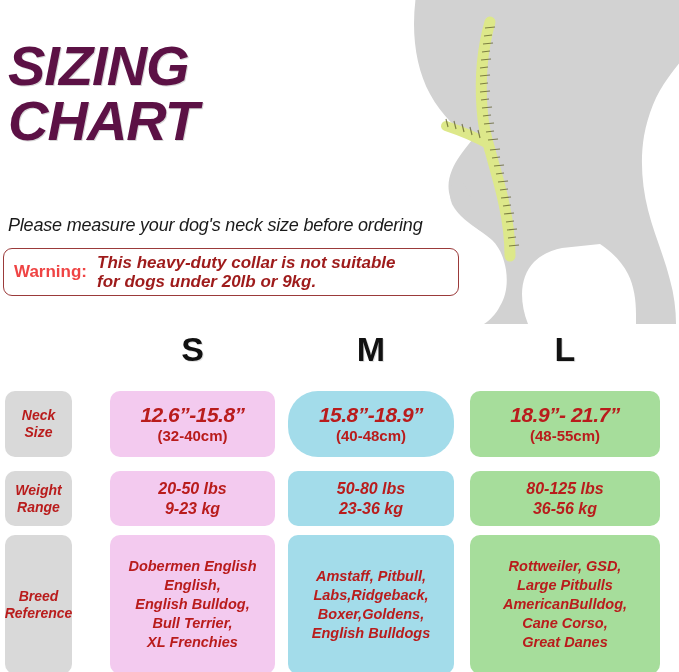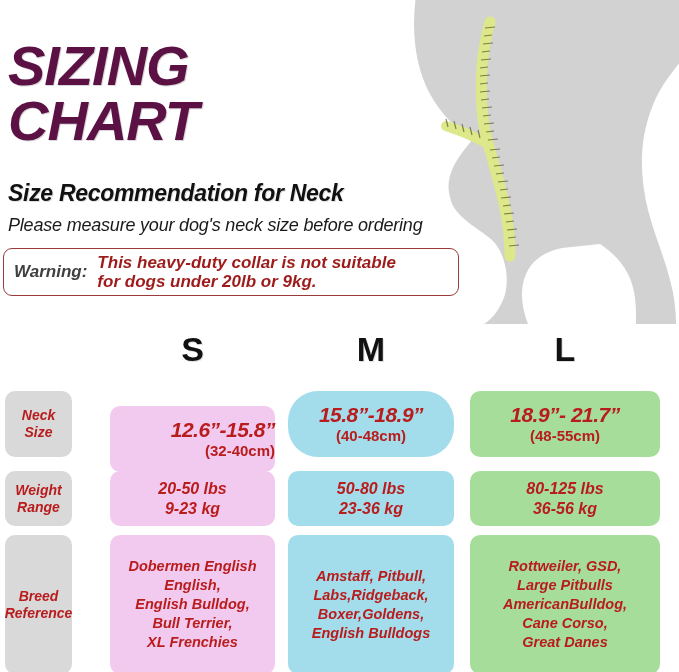--- a/index.html
+++ b/index.html
@@ -77,22 +77,21 @@
     border: 1px solid #9b3a3a;
     border-radius: 9px;
     background: #ffffff;
     display: flex;
     align-items: center;
     box-sizing: border-box;
   }
   #warning-label {
     font-size: 17px;
     font-weight: bold;
-    font-style: italic;
-    color: #404040;
+    color: #ef4444;
     padding-left: 10px;
     white-space: nowrap;
   }
   #warning-text {
     font-size: 17px;
     font-weight: bold;
     font-style: italic;
     color: #9e1b1b;
     line-height: 19px;
     padding-left: 10px;
@@ -259,21 +258,20 @@
         <line x1="48" y1="133" x2="46" y2="125"></line>
       </g>
     </g>
   </svg>
 
   <div id="title-block">
     <div class="title-line">SIZING</div>
     <div class="title-line">CHART</div>
   </div>
 
-  <div id="subtitle">Size Recommendation for Neck</div>
   <div id="instruction">Please measure your dog's neck size before ordering</div>
 
   <div id="warning-box">
     <div id="warning-label">Warning:</div>
     <div id="warning-text">
       <div>This heavy-duty collar is not suitable</div>
       <div>for dogs under 20lb or 9kg.</div>
     </div>
   </div>
 
@@ -283,21 +281,21 @@
       <div class="size-letter" style="left:110px;width:165px;">S</div>
       <div class="size-letter" style="left:288px;width:166px;">M</div>
       <div class="size-letter" style="left:470px;width:190px;">L</div>
     </div>
 
     <div class="table-row" style="height:68px;">
       <div class="cell cell-label" style="left:5px;top:2px;width:67px;height:66px;">
         <div>Neck</div>
         <div>Size</div>
       </div>
-      <div class="cell cell-s" style="left:110px;top:17px;width:165px;height:66px;align-items:flex-end;">
+      <div class="cell cell-s" style="left:110px;top:2px;width:165px;height:66px;">
         <div class="neck-main">12.6”-15.8”</div>
         <div class="neck-sub">(32-40cm)</div>
       </div>
       <div class="cell cell-m" style="left:288px;top:2px;width:166px;height:66px;border-radius:30px;">
         <div class="neck-main">15.8”-18.9”</div>
         <div class="neck-sub">(40-48cm)</div>
       </div>
       <div class="cell cell-l" style="left:470px;top:2px;width:190px;height:66px;">
         <div class="neck-main">18.9”- 21.7”</div>
         <div class="neck-sub">(48-55cm)</div>

